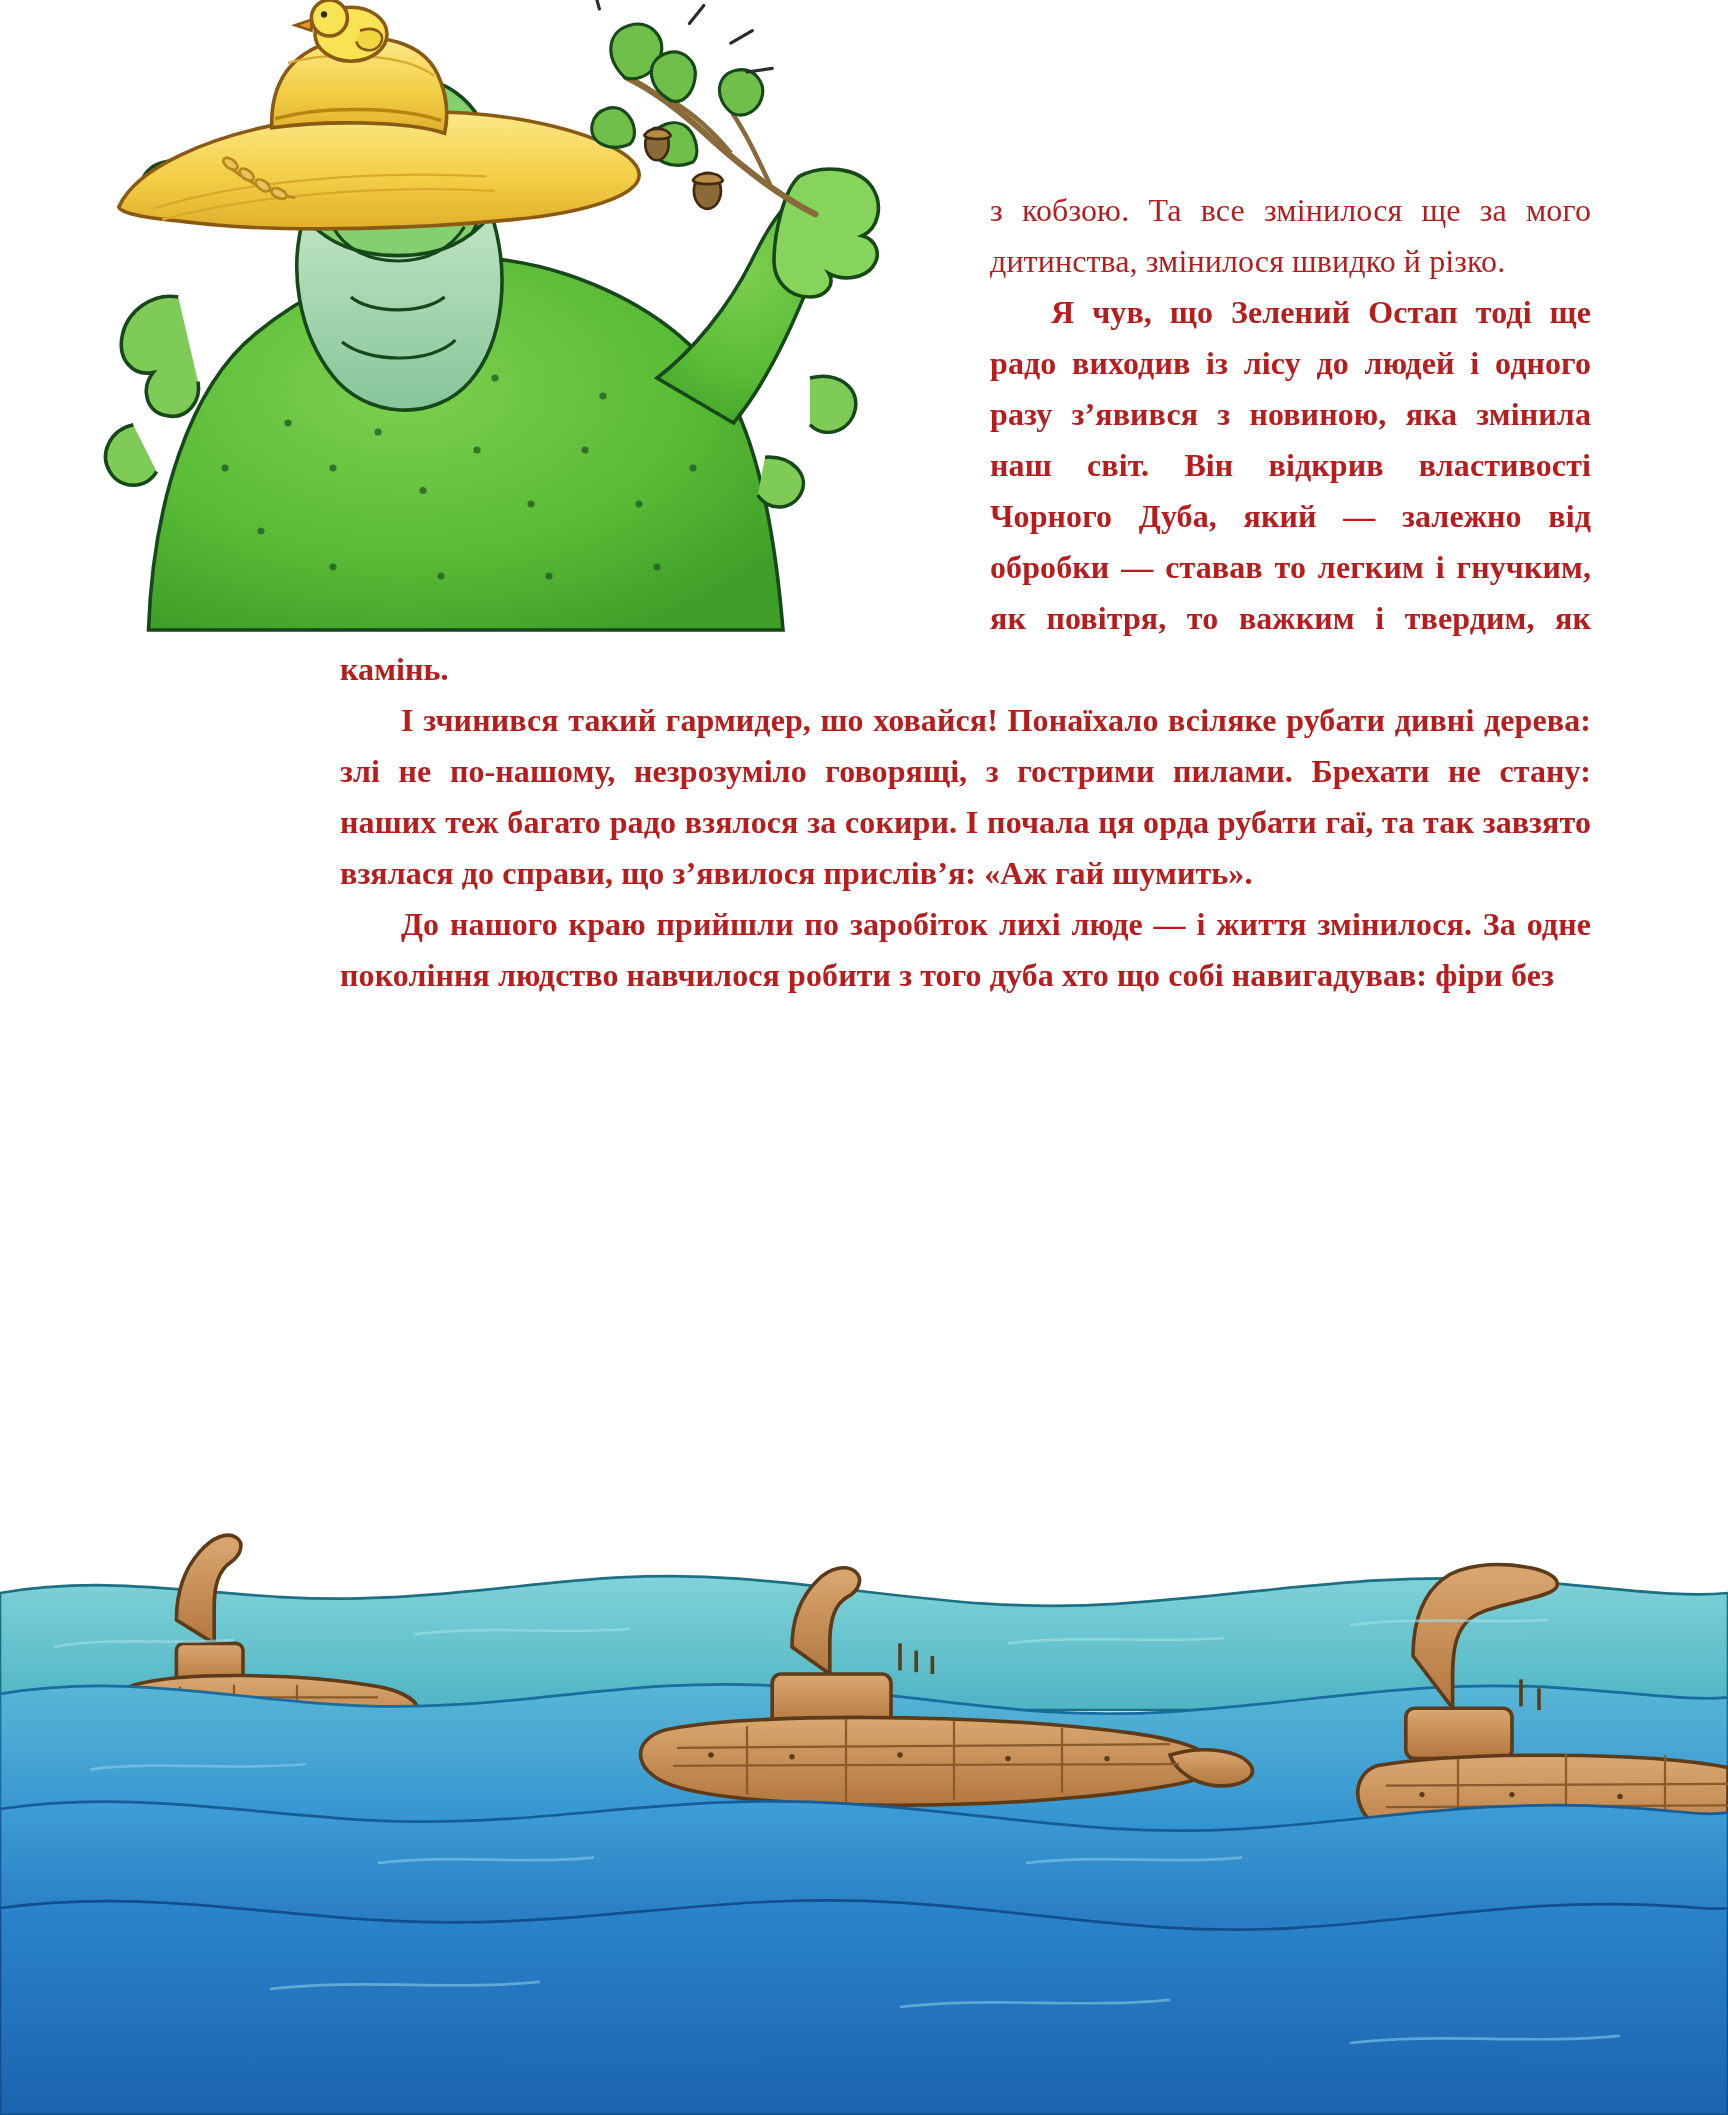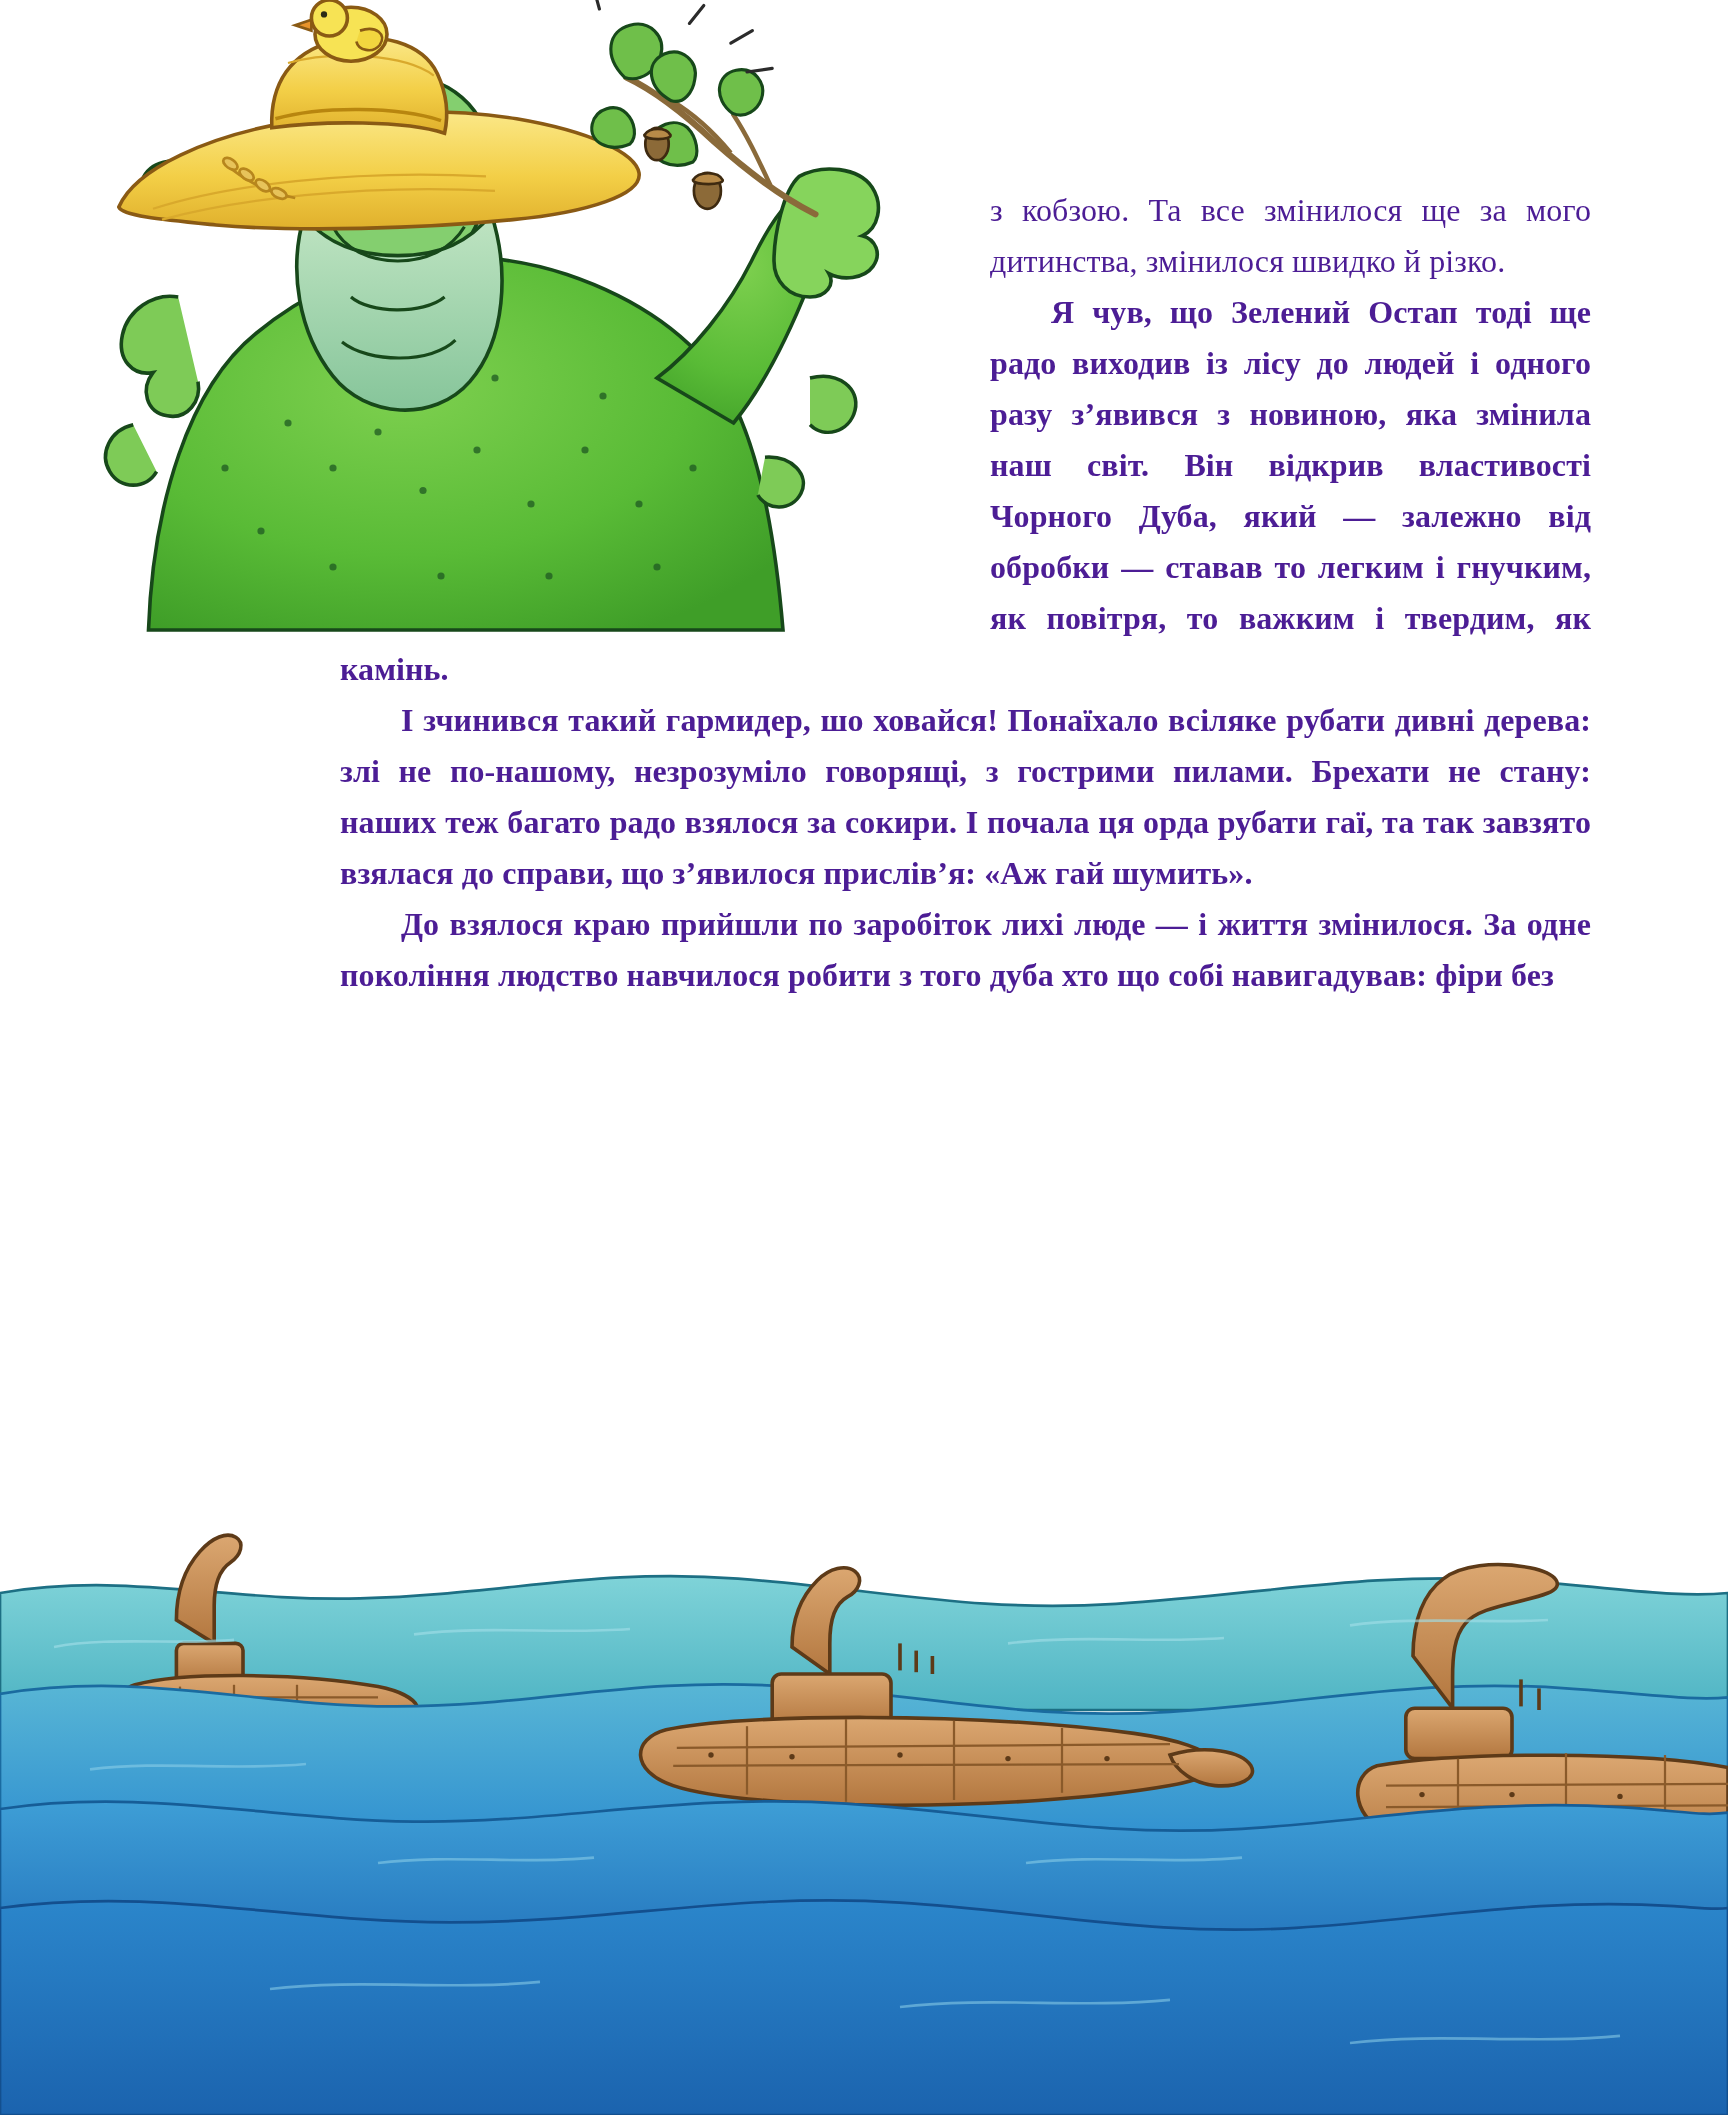--- a/index.html
+++ b/index.html
@@ -37,21 +37,21 @@
   .text-block {
     position: absolute;
     left: 340px;
     top: 185px;
     width: 1251px;
   }
   .para {
     font-family: "Liberation Serif", serif;
     font-size: 32px;
     line-height: 51px;
-    color: #4c1d95;
+    color: #b91c1c;
     text-align: justify;
     margin: 0;
     letter-spacing: 0.1px;
   }
   
   .wrap-spacer {
     float: left;
     width: 650px;
     height: 450px;
     shape-outside: inset(0);
@@ -224,21 +224,21 @@
         </g>
       </g>
     </svg>
   </div>
 
   <div class="text-block">
     <div class="wrap-spacer"></div>
     <p class="para noindent">з кобзою. Та все змінилося ще за мого дитинства, змінилося швидко й різко.</p>
     <p class="para indent">Я чув, що Зелений Остап тоді ще радо виходив із лісу до людей і одного разу з’явився з новиною, яка змінила наш світ. Він відкрив властивості Чорного Дуба, який — залежно від обробки — ставав то легким і гнучким, як повітря, то важким і твердим, як камінь.</p>
     <p class="para indent">І зчинився такий гармидер, шо ховайся! Понаїхало всіляке рубати дивні дерева: злі не по-нашому, незрозуміло говорящі, з гострими пилами. Брехати не стану: наших теж багато радо взялося за сокири. І почала ця орда рубати гаї, та так завзято взялася до справи, що з’явилося прислів’я: «Аж гай шумить».</p>
-    <p class="para indent">До взялося краю прийшли по заробіток лихі люде — і життя змінилося. За одне покоління людство навчилося робити з того дуба хто що собі навигадував: фіри без</p>
+    <p class="para indent">До нашого краю прийшли по заробіток лихі люде — і життя змінилося. За одне покоління людство навчилося робити з того дуба хто що собі навигадував: фіри без</p>
   </div>
 
   <div class="illus-bottom">
     <svg viewBox="0 0 1920 700" xmlns="http://www.w3.org/2000/svg" preserveAspectRatio="none">
       <defs>
         <linearGradient id="waveA" x1="0" y1="0" x2="0" y2="1">
           <stop offset="0%" stop-color="#7fd3d8"></stop>
           <stop offset="100%" stop-color="#4fb4c4"></stop>
         </linearGradient>
         <linearGradient id="waveB" x1="0" y1="0" x2="0" y2="1">

